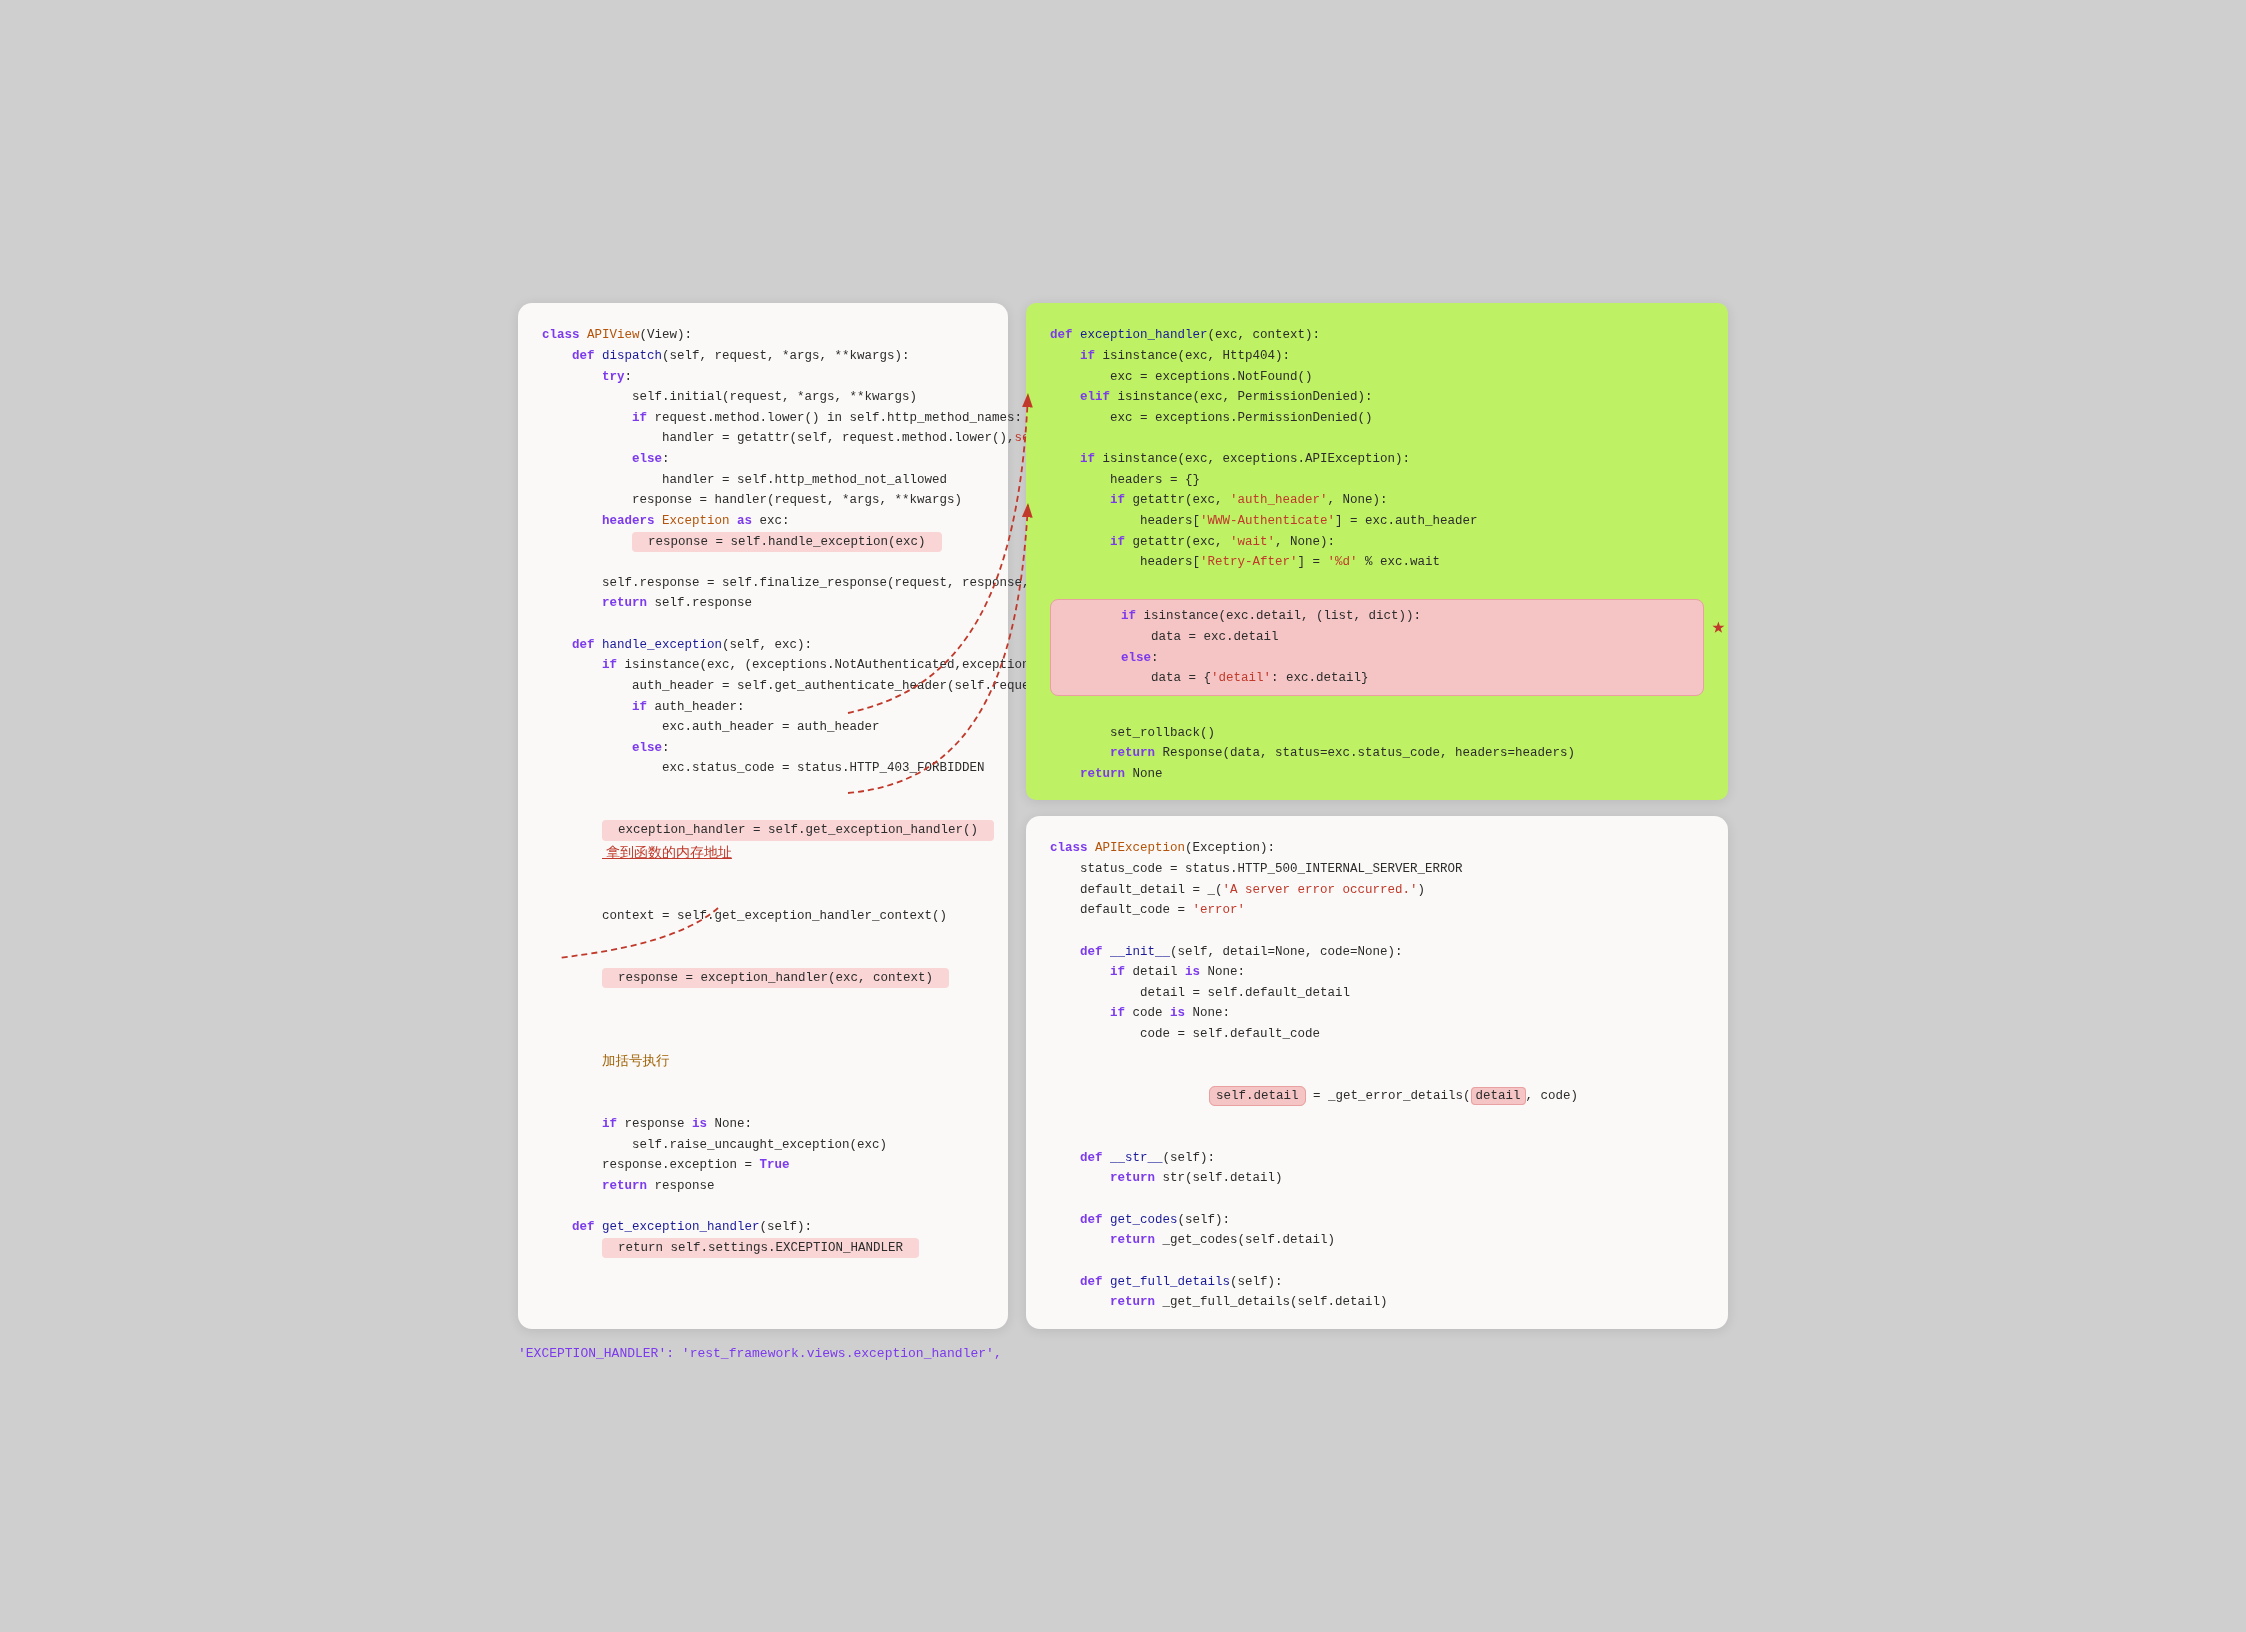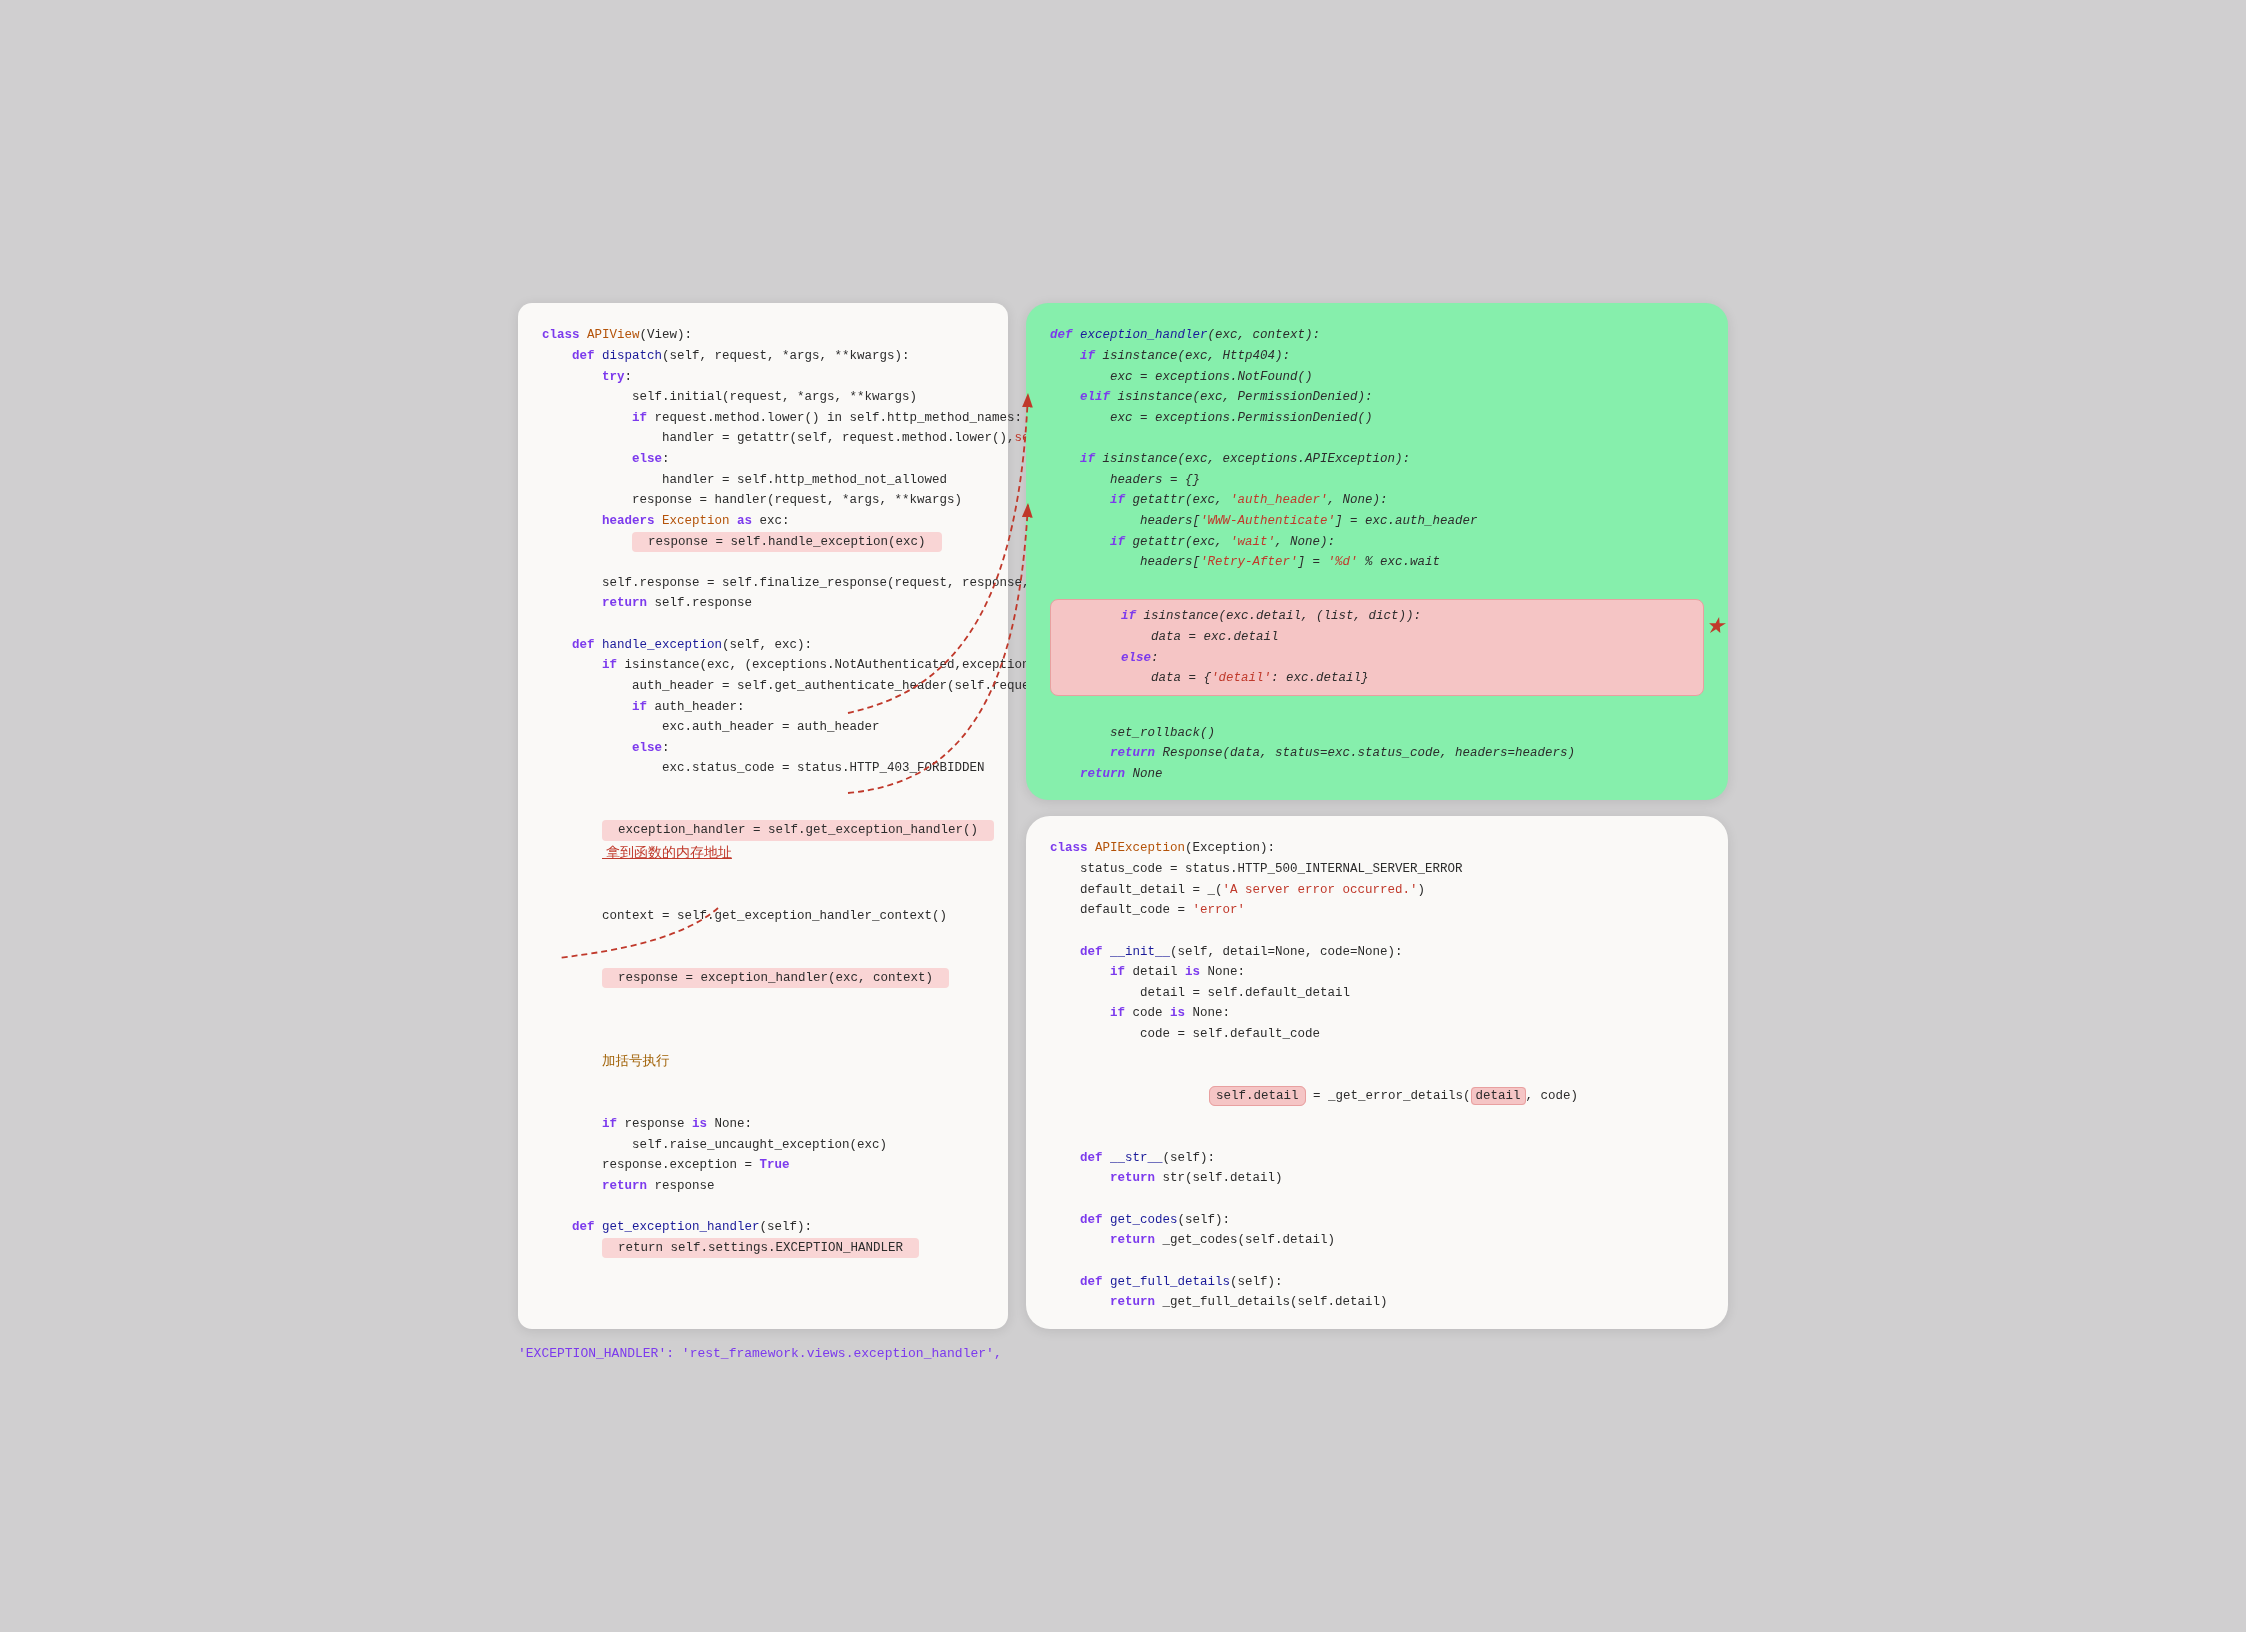--- a/index.html
+++ b/index.html
@@ -36,31 +36,30 @@
 
     
     .right-column {
       display: flex;
       flex-direction: column;
       gap: 16px;
       flex: 1;
     }
 
     .right-top-panel {
-      background: #86efac;
-      border-radius: 22px;
+      background: #bef264;
+      border-radius: 10px;
       padding: 22px 24px 16px 24px;
       box-shadow: 0 2px 12px rgba(0,0,0,0.10);
       position: relative;
-      font-style: italic;
     }
 
     .right-bottom-panel {
       background: #faf9f7;
-      border-radius: 24px;
+      border-radius: 14px;
       padding: 22px 24px 16px 24px;
       box-shadow: 0 2px 12px rgba(0,0,0,0.10);
     }
 
     
     .code-block {
       font-family: 'Courier New', Courier, monospace;
       font-size: 12.5px;
       line-height: 1.65;
       color: #2c2c2c;

